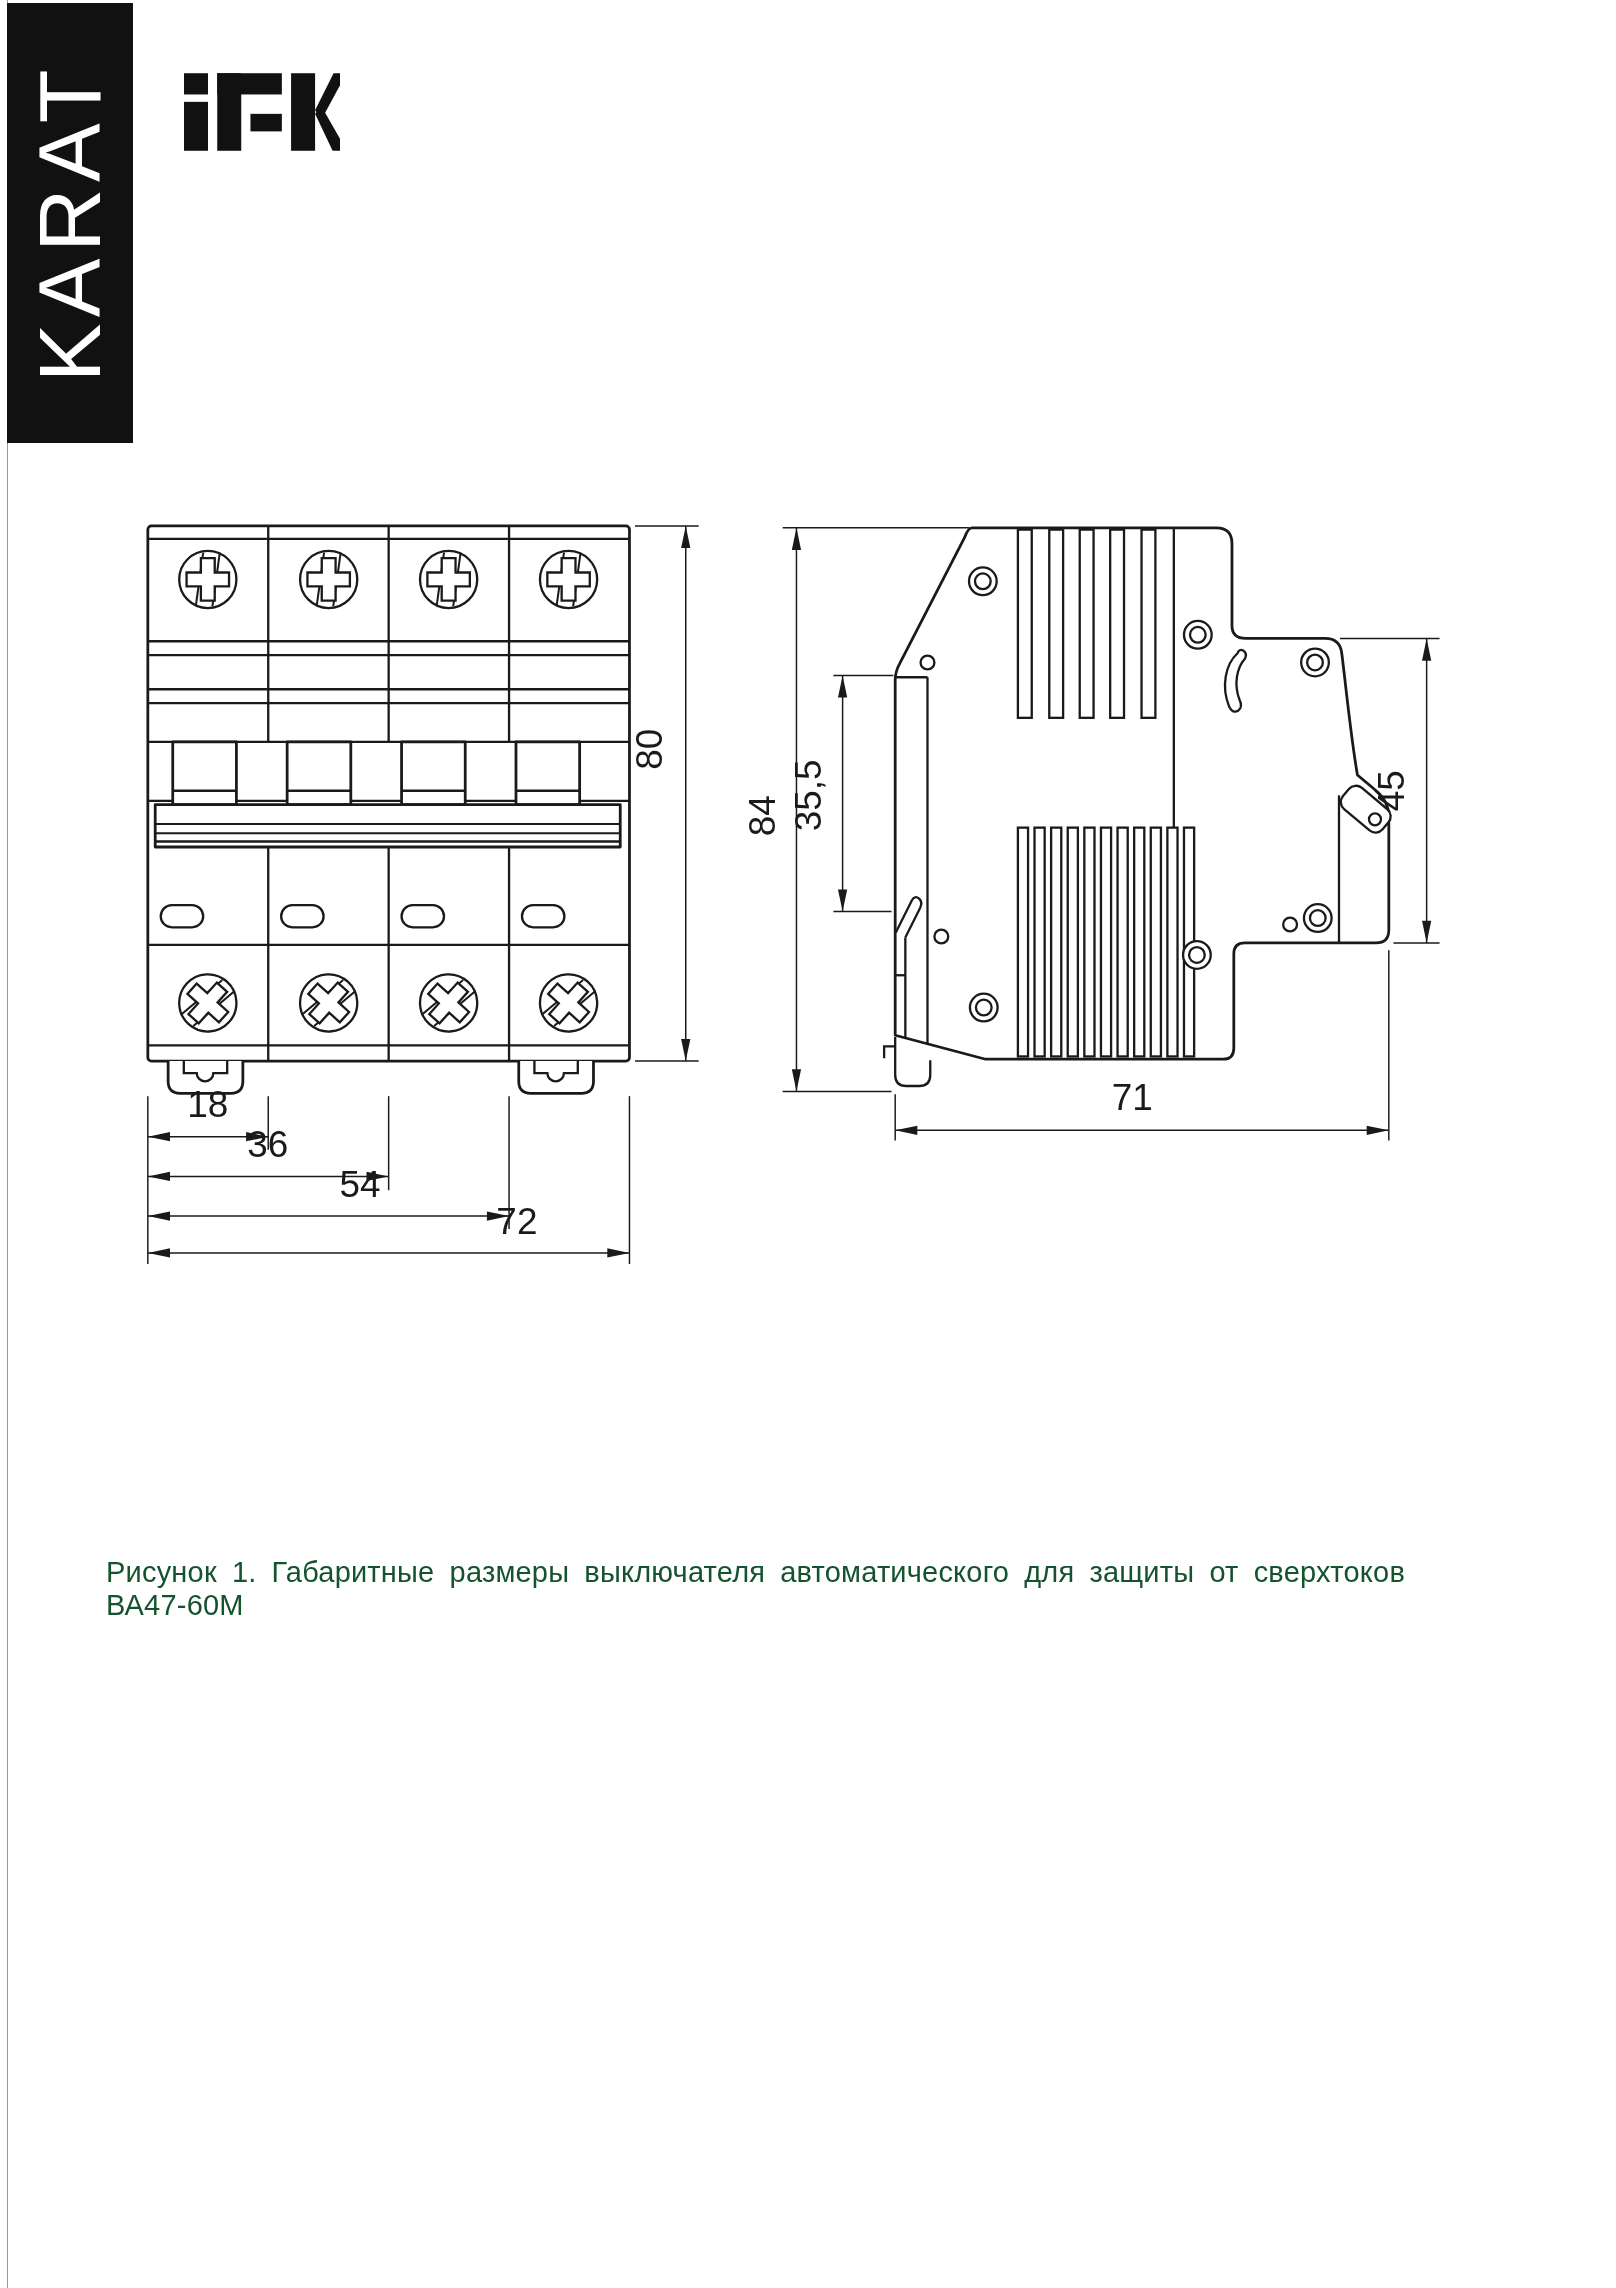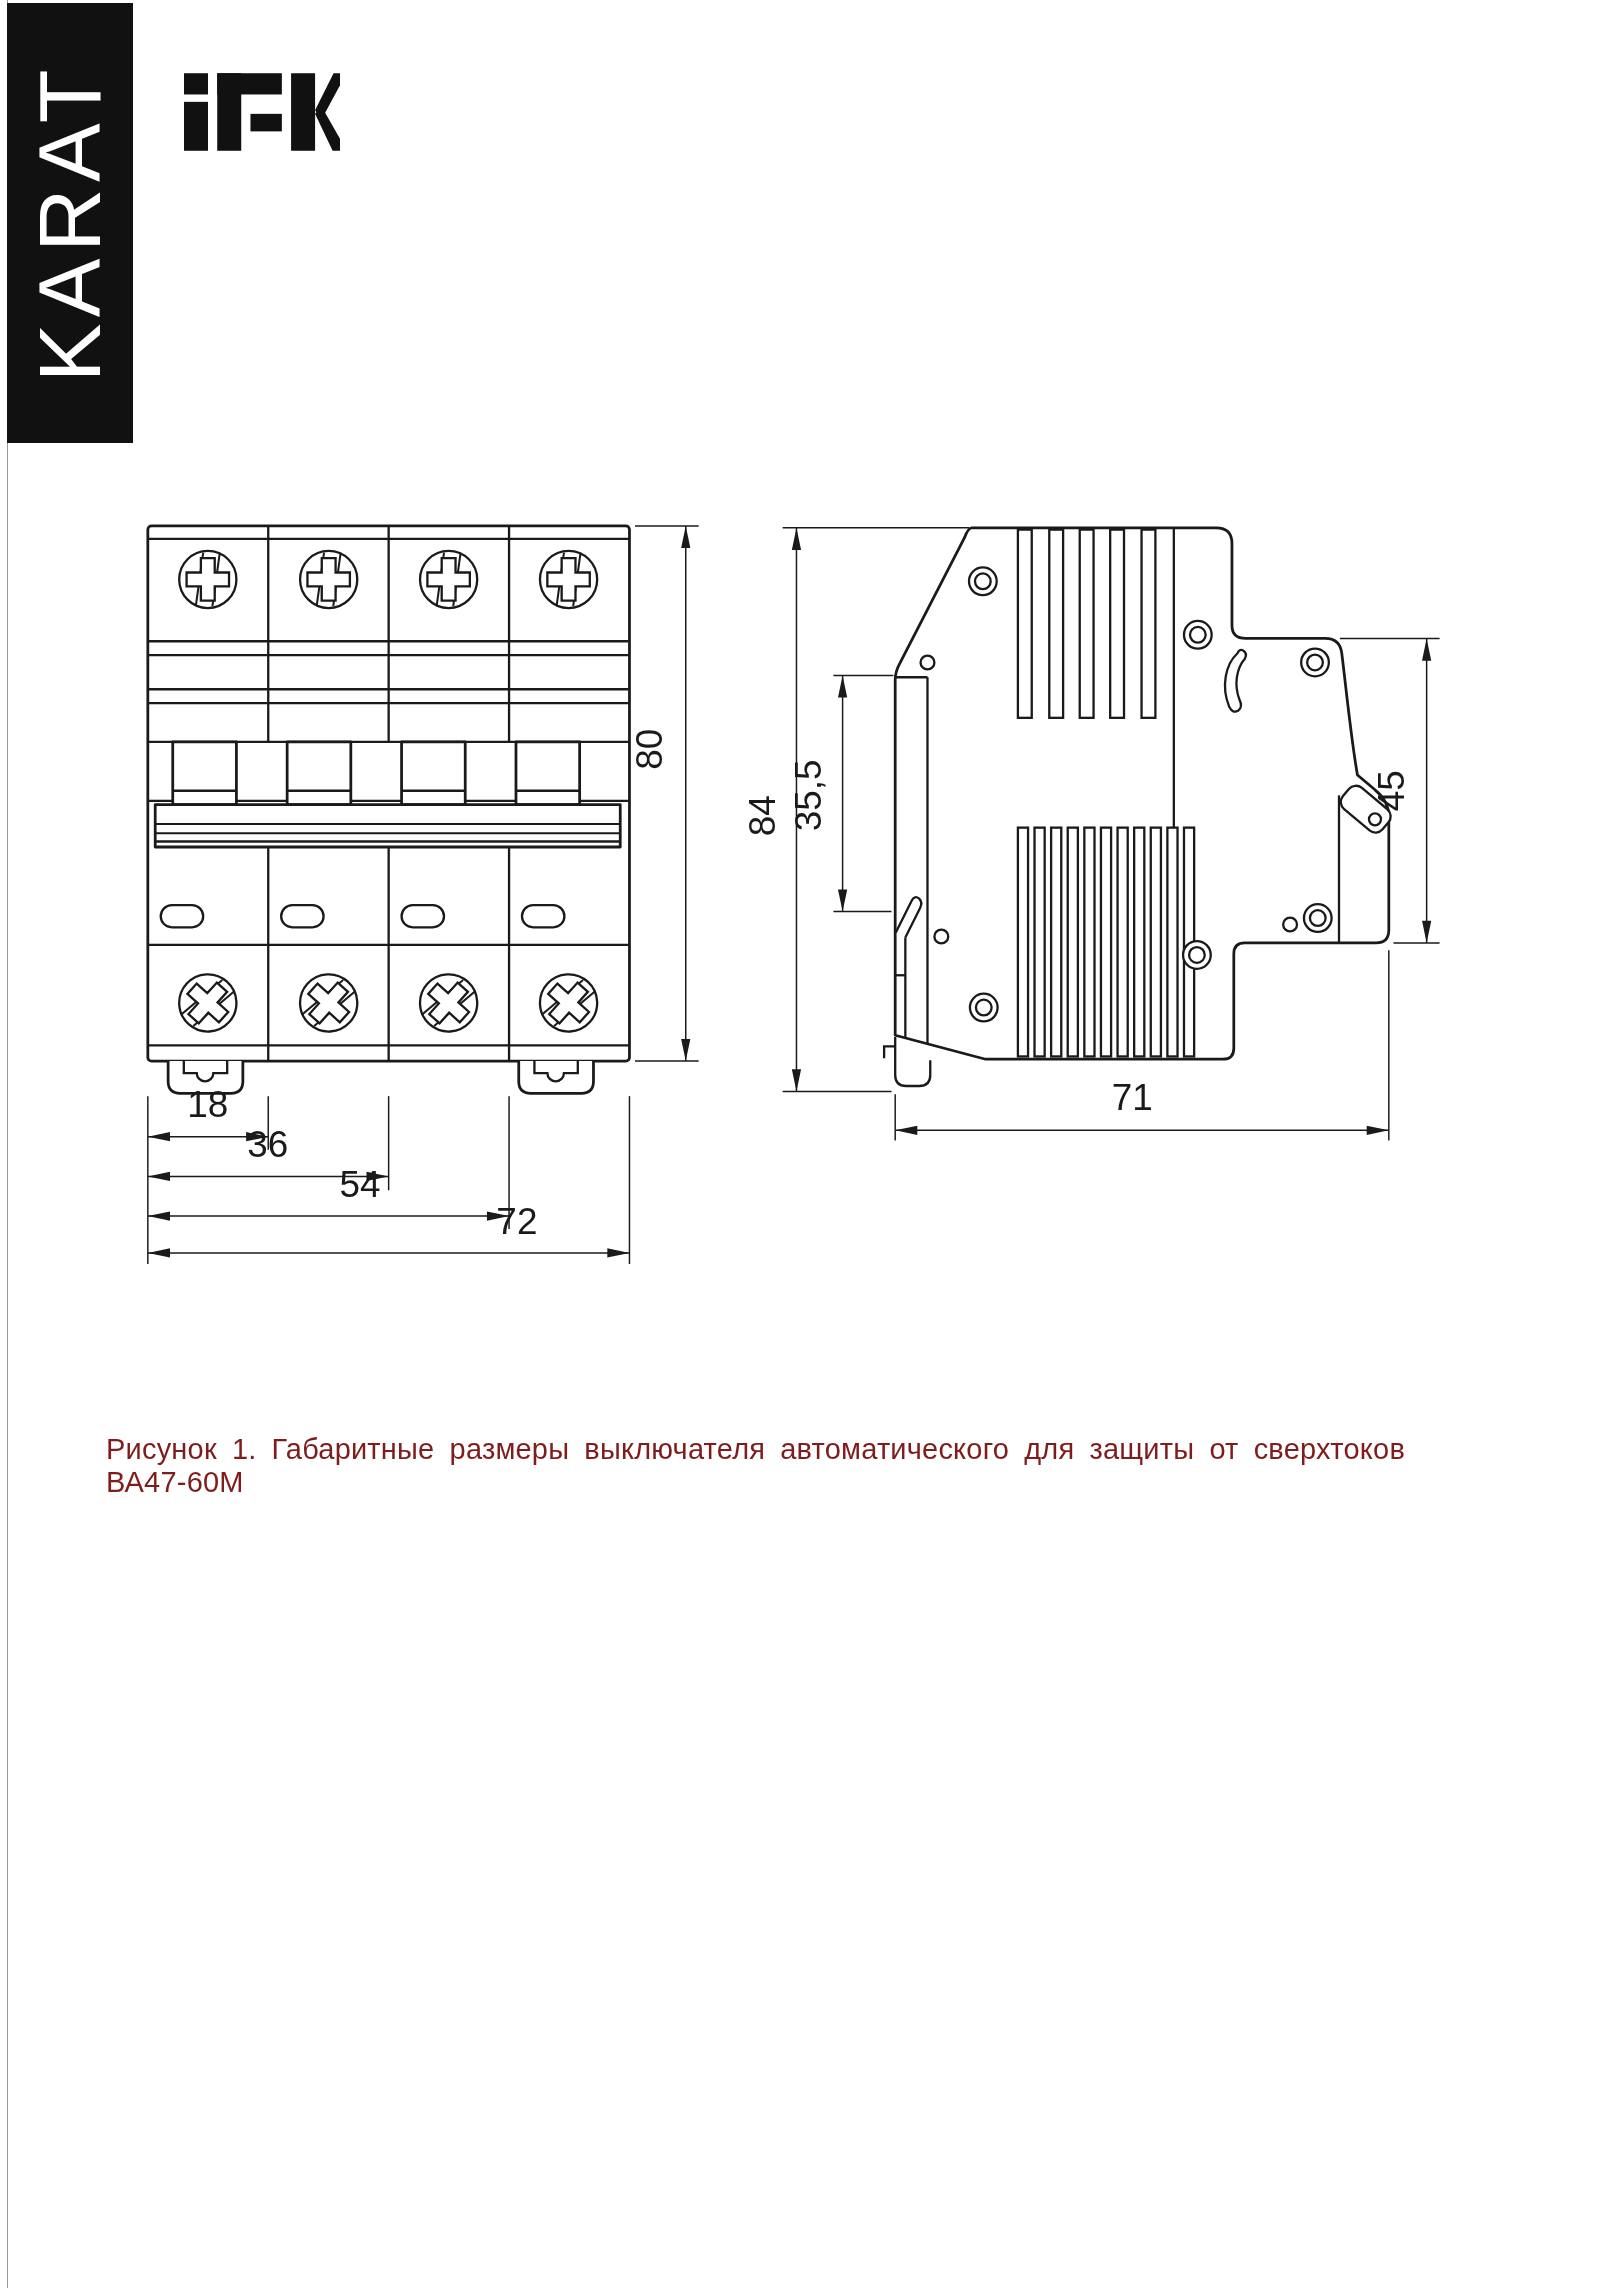--- a/index.html
+++ b/index.html
@@ -17,22 +17,22 @@
   
   #drawing{position:absolute;left:0;top:0;}
   .ol{fill:#fff;stroke:#1a1a1a;stroke-width:3;stroke-linejoin:round;}
   .ln{stroke:#1a1a1a;stroke-width:2.5;fill:none;}
   .ln2{stroke:#1a1a1a;stroke-width:2.2;fill:none;}
   .wh{fill:#fff;stroke:#1a1a1a;stroke-width:2.5;}
   .thin{stroke:#1a1a1a;stroke-width:1.6;fill:none;}
   .dim{fill:#1a1a1a;font-family:"Liberation Sans",sans-serif;font-size:40px;text-anchor:middle;}
   .arr{fill:#1a1a1a;stroke:none;}
   
-  #caption{position:absolute;left:106px;top:1433px;width:1299px;font-size:29px;
-           text-align:justify;text-align-last:justify;color:#7f1d1d;letter-spacing:0.2px;}
+  #caption{position:absolute;left:106px;top:1556px;width:1299px;font-size:29px;
+           text-align:justify;text-align-last:justify;color:#14532d;letter-spacing:0.2px;}
 </style>
 </head>
 <body>
 
 <div id="page">
   <div id="page-edge"></div>
 
   <div id="banner">
     <div class="karat">KARAT</div>
   </div>

